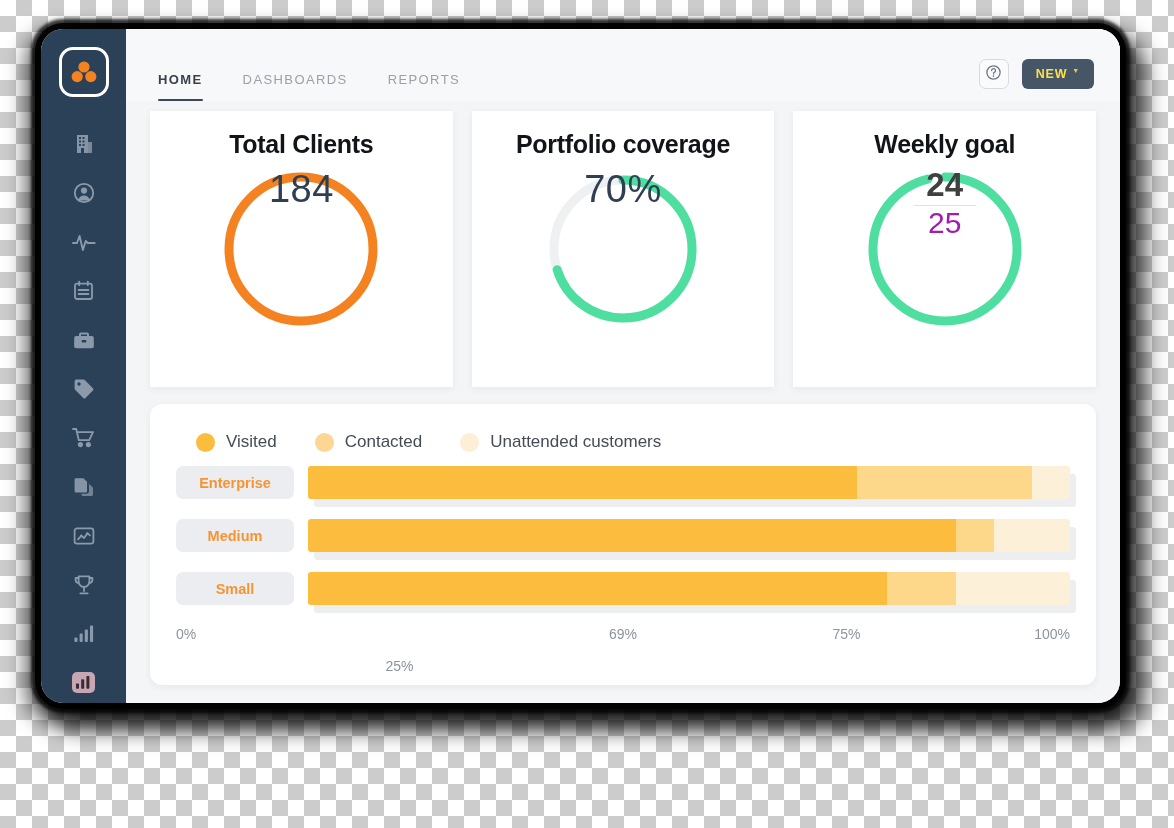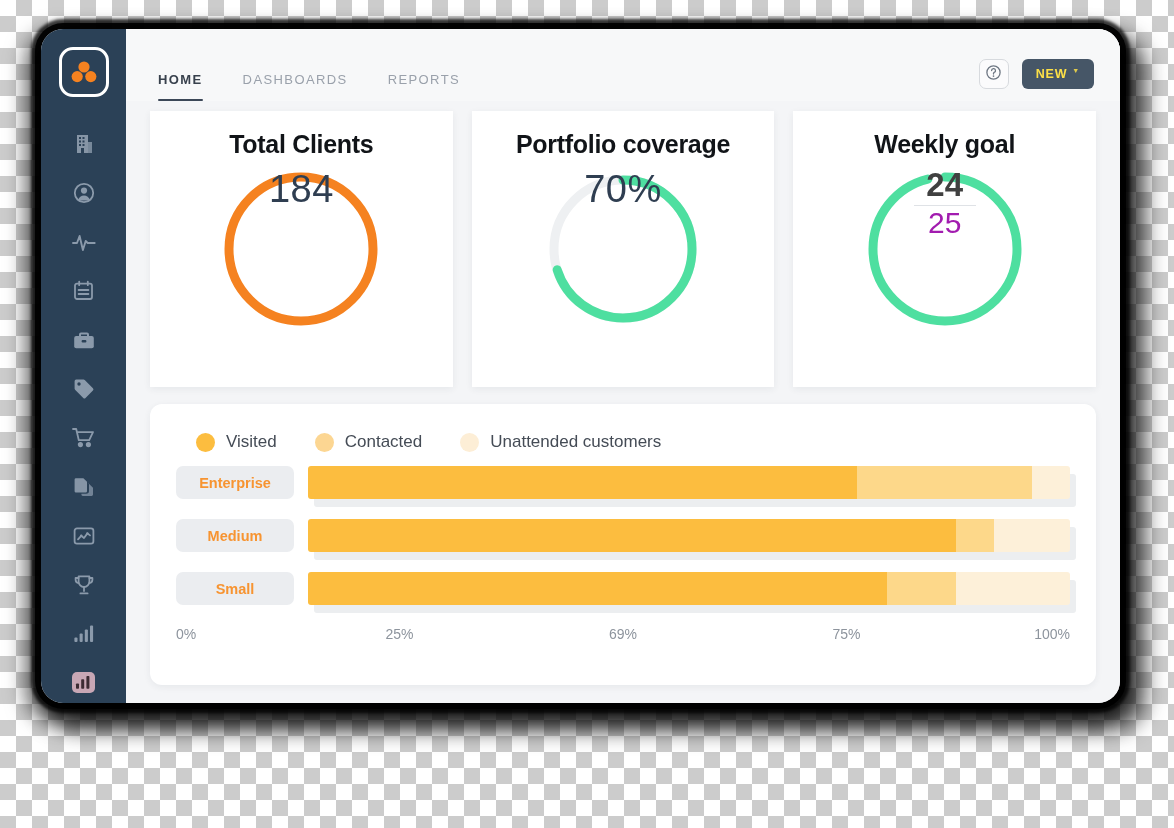--- a/index.html
+++ b/index.html
@@ -497,21 +497,21 @@
                 <div class="seg" style="width: 76%; background: rgb(252, 189, 63);"></div>
                 <div class="seg" style="width: 9%; background: rgb(253, 216, 138);"></div>
                 <div class="seg" style="width: 15%; background: rgb(253, 240, 217);"></div>
               </div>
             </div>
           </div>
         </div>
 
         <div class="axis" id="axis">
             <span class="axis-tick" style="left: calc(0%);">0%</span>
-            <span class="axis-tick" style="left: calc(25%); transform: translateX(-50%);">25%</span>
+            <span class="axis-tick" style="left: calc(25%); transform: translateX(-50%); margin-top: 32px;">25%</span>
             <span class="axis-tick" style="left: calc(50%); transform: translateX(-50%);">69%</span>
             <span class="axis-tick" style="left: calc(75%); transform: translateX(-50%);">75%</span>
             <span class="axis-tick" style="left: auto; right: 0px;">100%</span>
           </div>
 
 
       </section>
     </div>
   </div>
 </div>

